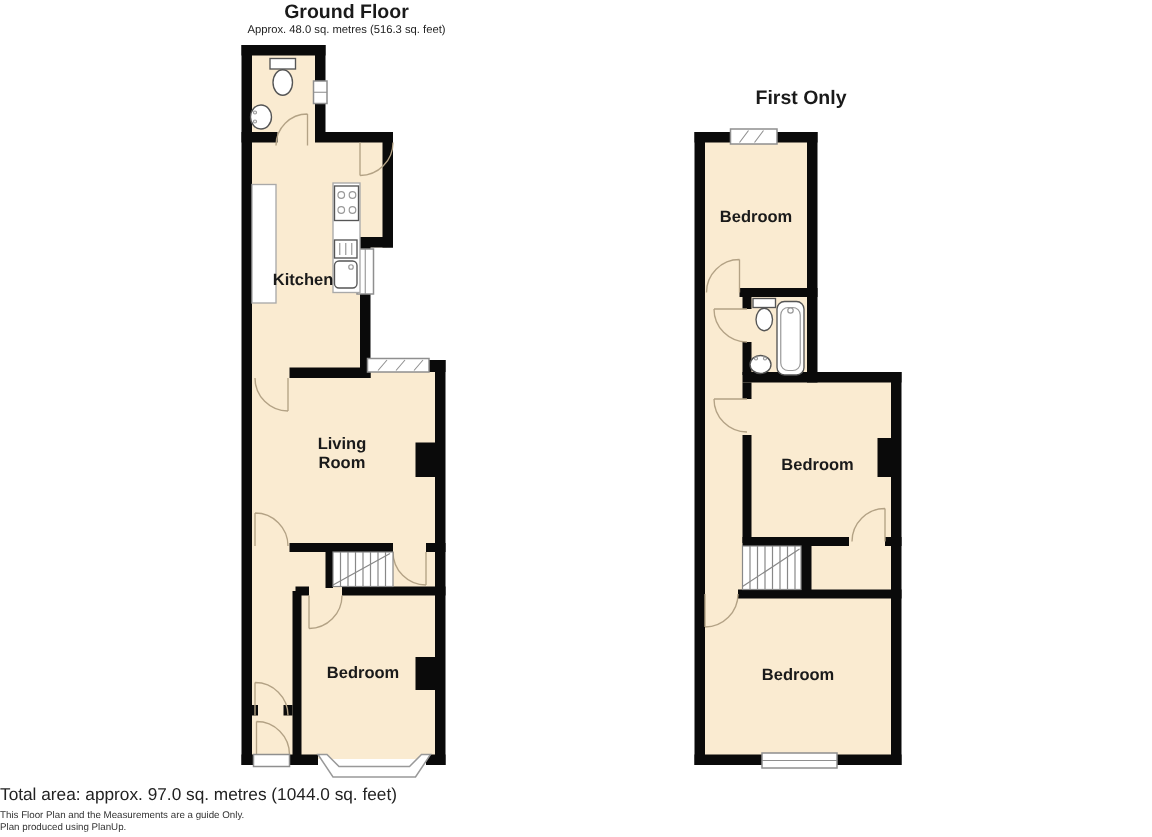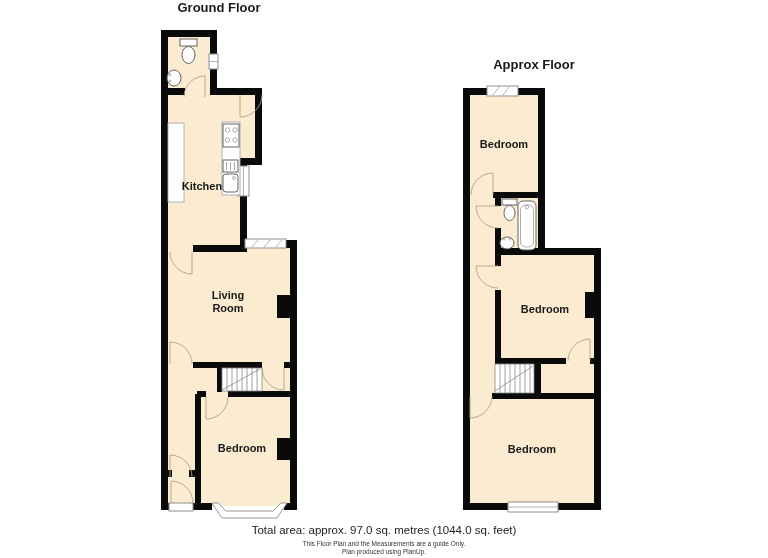--- a/index.html
+++ b/index.html
@@ -1,23 +1,23 @@
 <!DOCTYPE html>
 <html style="--color-wall: #0a0a0a; --color-room_fill: #faebd1; --color-window_fill: #ffffff; --color-frame_stroke: #8f8f8f; --color-fixture_stroke: #555555; --color-door_arc: #b3a285; --color-text: #1a1a1a;"><head>
 <meta charset="utf-8">
 <style>
   html,body{margin:0;padding:0;background:#fff;}
   .page{position:relative;width:768px;height:558px;background:#fff;overflow:hidden;
         font-family:"Liberation Sans",sans-serif;color:var(--color-text,#1a1a1a);}
   .title-block{position:absolute;text-align:center;}
-  .title-block.gf{left:88px;top:0;width:262px;}
+  .title-block.gf{left:100px;top:0;width:262px;}
   .title-block.ff{left:403px;top:57px;width:262px;}
   .floor-title{font-weight:bold;font-size:13px;line-height:15px;}
   .floor-sub{font-size:7.5px;line-height:9px;color:#222;}
-  .footer{position:absolute;left:0;width:768px;text-align:center;}
+  .footer{position:absolute;left:0;width:768px;text-align:left;}
   .footer.main{top:524px;font-size:11.5px;color:#222;}
   .footer.small1{top:540px;font-size:6.5px;color:#333;}
   .footer.small2{top:548px;font-size:6.5px;color:#333;}
   svg{position:absolute;left:0;top:0;}
   .room{fill:var(--color-room_fill,#faebd1);}
   .wall{fill:var(--color-wall,#0a0a0a);}
   .win{fill:var(--color-window_fill,#ffffff);stroke:var(--color-frame_stroke,#8f8f8f);stroke-width:1;}
   .win-line{stroke:var(--color-frame_stroke,#8f8f8f);stroke-width:.7;fill:none;}
   .door{stroke:var(--color-door_arc,#b3a285);stroke-width:.9;fill:none;}
   .fx{fill:#fff;stroke:var(--color-fixture_stroke,#555);stroke-width:.9;}
@@ -29,24 +29,25 @@
   .room-label{font-family:"Liberation Sans",sans-serif;font-weight:bold;font-size:11px;
               fill:var(--color-text,#1a1a1a);text-anchor:middle;}
 </style>
 </head>
 <body>
 
 <div class="page">
 
   <div class="title-block gf">
     <div class="floor-title">Ground Floor</div>
+    <div class="floor-sub">Approx. 48.0 sq. metres (516.3 sq. feet)</div>
   </div>
 
   <div class="title-block ff">
-    <div class="floor-title">Approx Floor</div>
+    <div class="floor-title">First Only</div>
   </div>
 
   <svg width="768" height="558" viewBox="0 0 768 558">
 
     <g>
 
       <g>
         <rect class="room" x="164" y="33" width="50" height="60"></rect>
         <rect class="room" x="164" y="92" width="94" height="73"></rect>
         <rect class="room" x="164" y="92" width="79" height="160"></rect>

